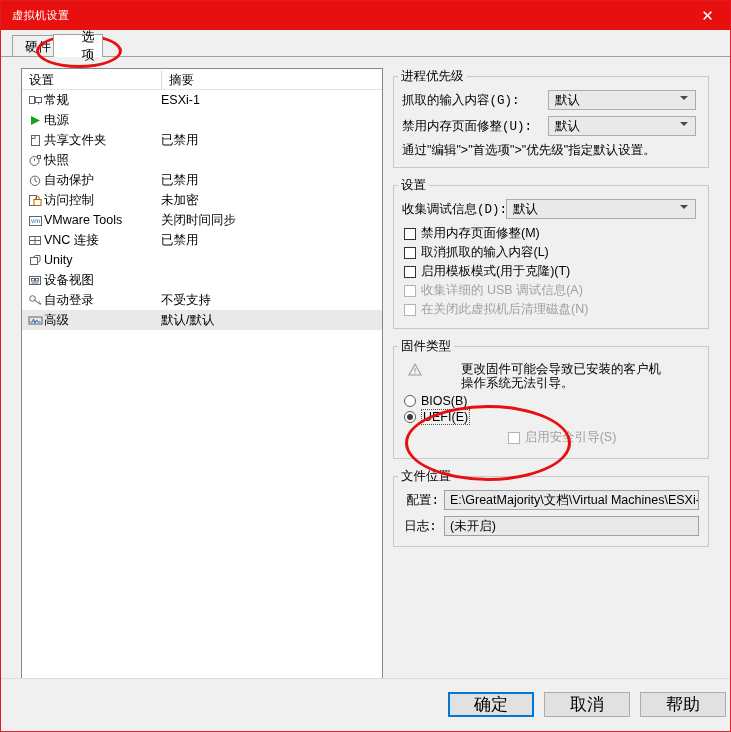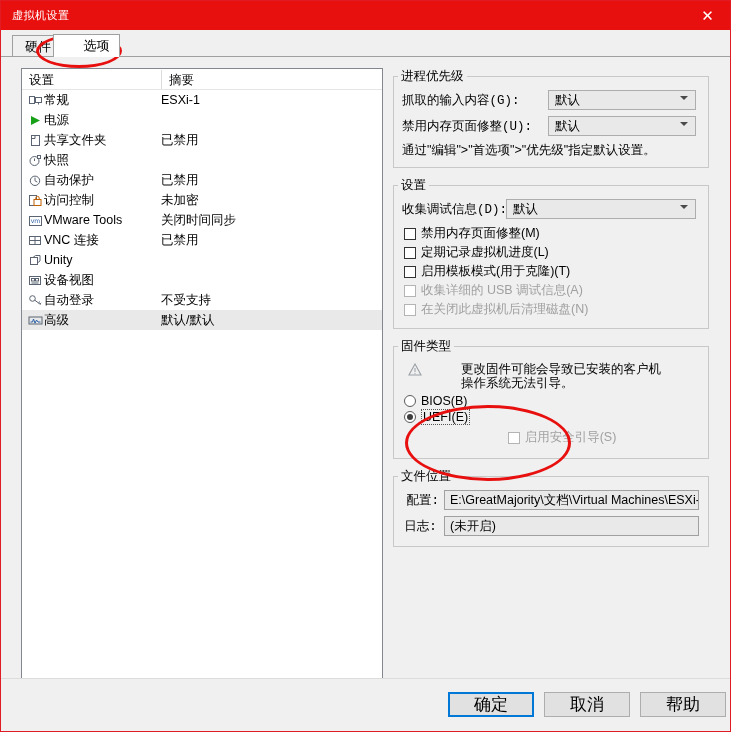--- a/index.html
+++ b/index.html
@@ -178,21 +178,21 @@
 
   <div class="titlebar">
     <div class="title-text">虚拟机设置</div>
     <div class="close-btn">✕</div>
   </div>
 
   <div class="tabstrip">
     <div class="tab inactive" style="left:11px;width:52px;">
       <span>硬件</span>
     </div>
-    <div class="tab active" style="left:52px;width:67px;padding-left:29px;">
+    <div class="tab active" style="left:52px;width:50px;padding-left:29px;">
       <span>选项</span>
     </div>
   </div>
 
   <div class="content">
 
     <div class="listpanel">
       <div class="list-head">
         <div class="hcell" style="left:7px;">设置</div>
         <div class="hsep"></div>
@@ -361,21 +361,21 @@
               <span class="arrow"></span>
             </div>
           </div>
           <div id="settings-checks">
               <div class="chk">
                 <span class="chkbox"></span>
                 <span class="ctext">禁用内存页面修整(M)</span>
               </div>
               <div class="chk">
                 <span class="chkbox"></span>
-                <span class="ctext">定期记录虚拟机进度(L)</span>
+                <span class="ctext">取消抓取的输入内容(L)</span>
               </div>
               <div class="chk">
                 <span class="chkbox"></span>
                 <span class="ctext">启用模板模式(用于克隆)(T)</span>
               </div>
               <div class="chk disabled">
                 <span class="chkbox"></span>
                 <span class="ctext">收集详细的 USB 调试信息(A)</span>
               </div>
               <div class="chk disabled">

